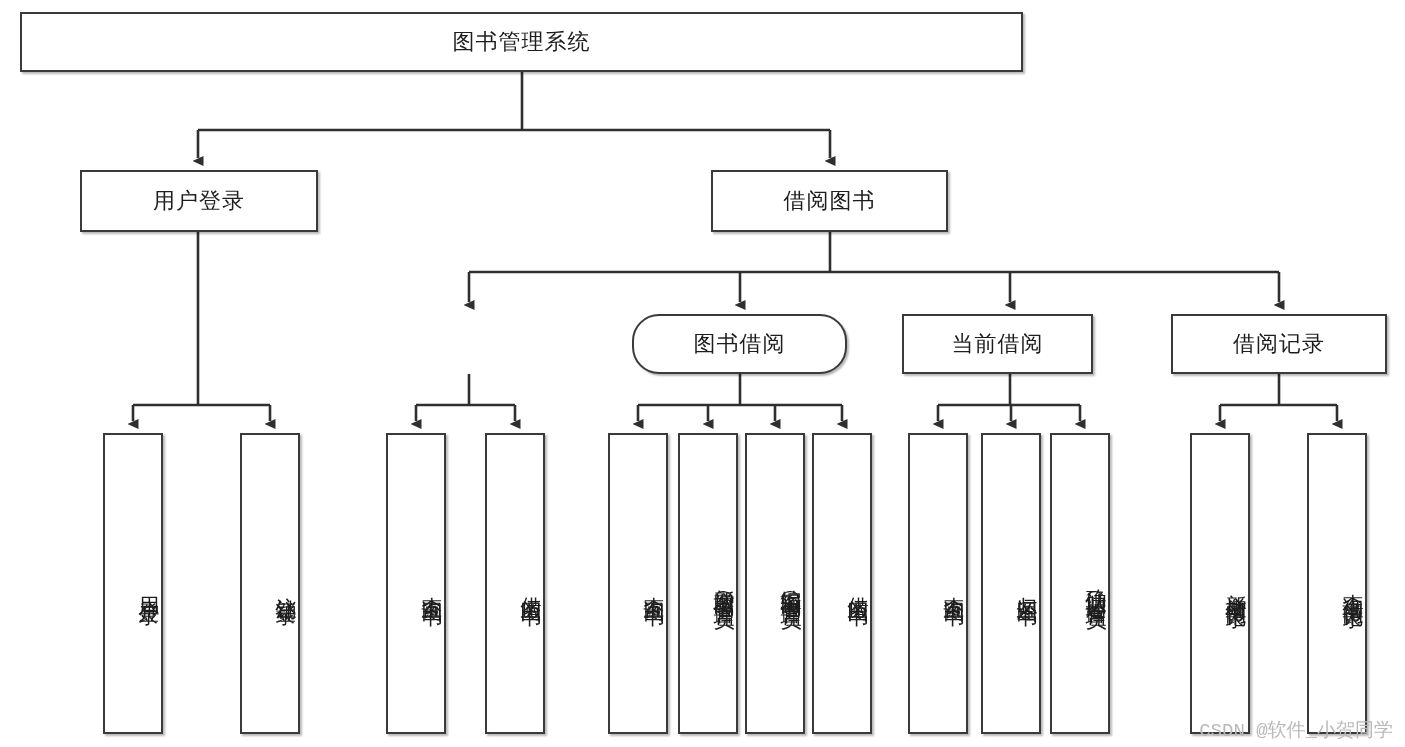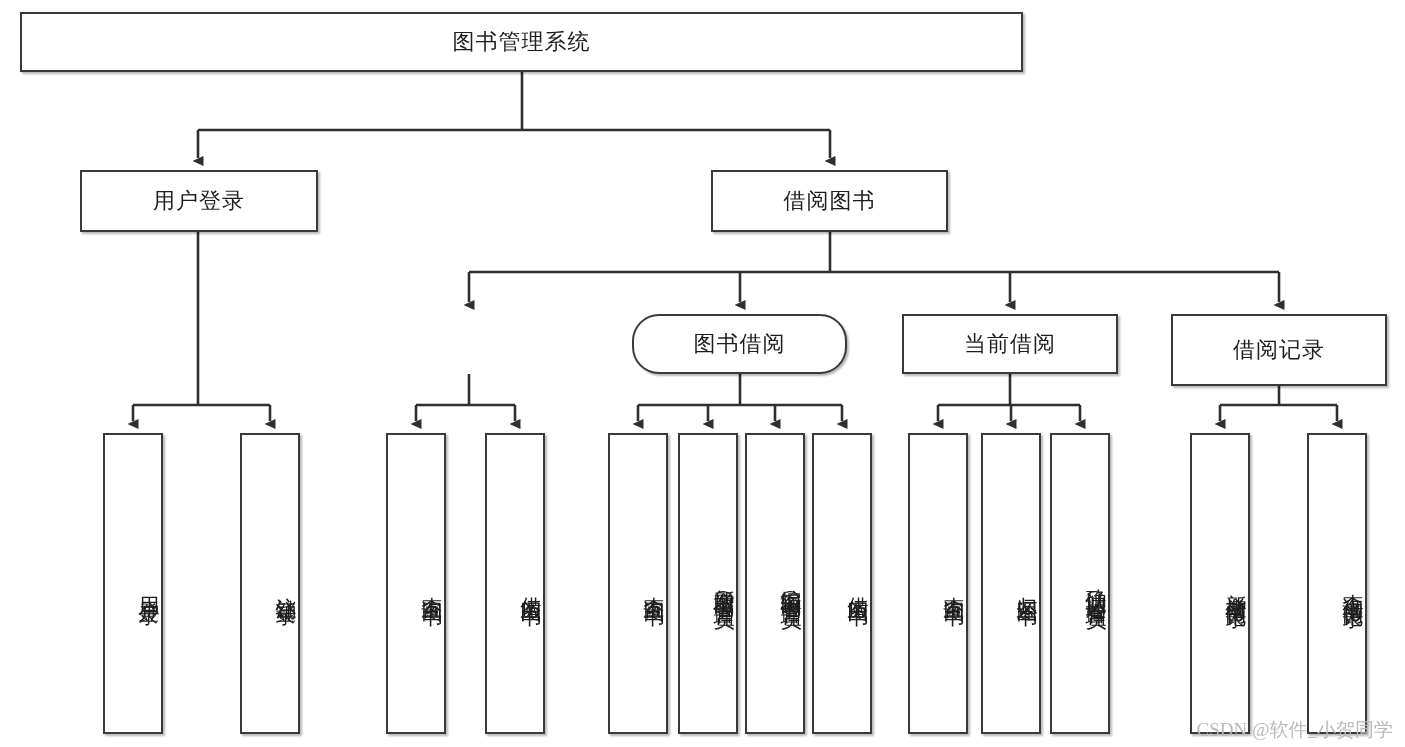--- a/index.html
+++ b/index.html
@@ -59,21 +59,21 @@
     text-orientation: upright;
   }
   .watermark {
     position: absolute;
     right: 12px;
     bottom: 4px;
     font-size: 19px;
     color: #b9b9b9;
     z-index: 5;
     white-space: nowrap;
-    font-family: Liberation Serif, serif;
+    font-family: Liberation Mono, monospace;
   }
 </style>
 </head>
 <body>
 
 <div id="canvas">
 
   <svg id="wires" viewBox="0 0 1405 747" xmlns="http://www.w3.org/2000/svg">
     <defs>
       <marker id="arrow" markerWidth="10" markerHeight="11" refX="2" refY="5.5" orient="auto" markerUnits="userSpaceOnUse">
@@ -131,24 +131,24 @@
   <div class="node node-h" style="left:80px;top:170px;width:238px;height:62px;">
     <span>用户登录</span>
   </div>
   <div class="node node-h" style="left:711px;top:170px;width:237px;height:62px;">
     <span>借阅图书</span>
   </div>
 
   <div class="node node-h" style="left:632px;top:314px;width:215px;height:60px;border-radius:27px;">
     <span>图书借阅</span>
   </div>
-  <div class="node node-h" style="left:902px;top:314px;width:216px;height:60px;">
+  <div class="node node-h" style="left:902px;top:314px;width:191px;height:60px;">
     <span>当前借阅</span>
   </div>
-  <div class="node node-h" style="left:1171px;top:314px;width:216px;height:72px;">
+  <div class="node node-h" style="left:1171px;top:314px;width:216px;height:60px;">
     <span>借阅记录</span>
   </div>
 
   <div class="node node-v" style="left:103px;top:433px;width:60px;height:301px;">
     <span>用户登录</span>
   </div>
   <div class="node node-v" style="left:240px;top:433px;width:60px;height:301px;">
     <span>注销登录</span>
   </div>
   <div class="node node-v" style="left:386px;top:433px;width:60px;height:301px;">

